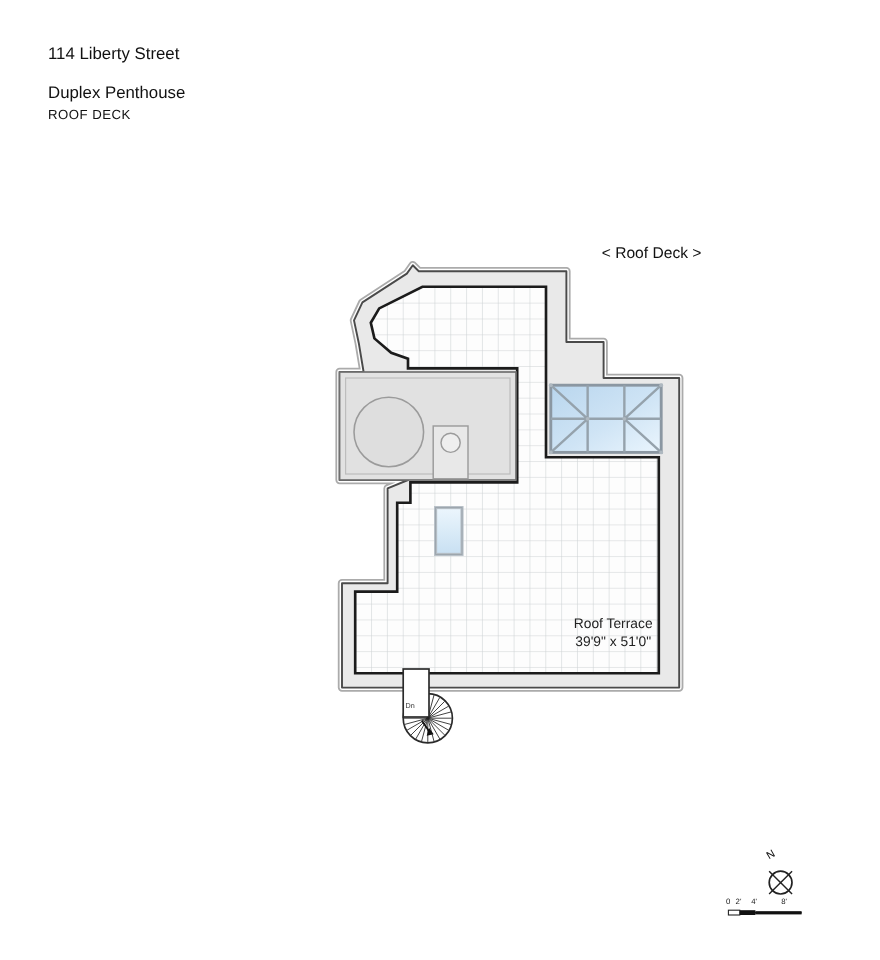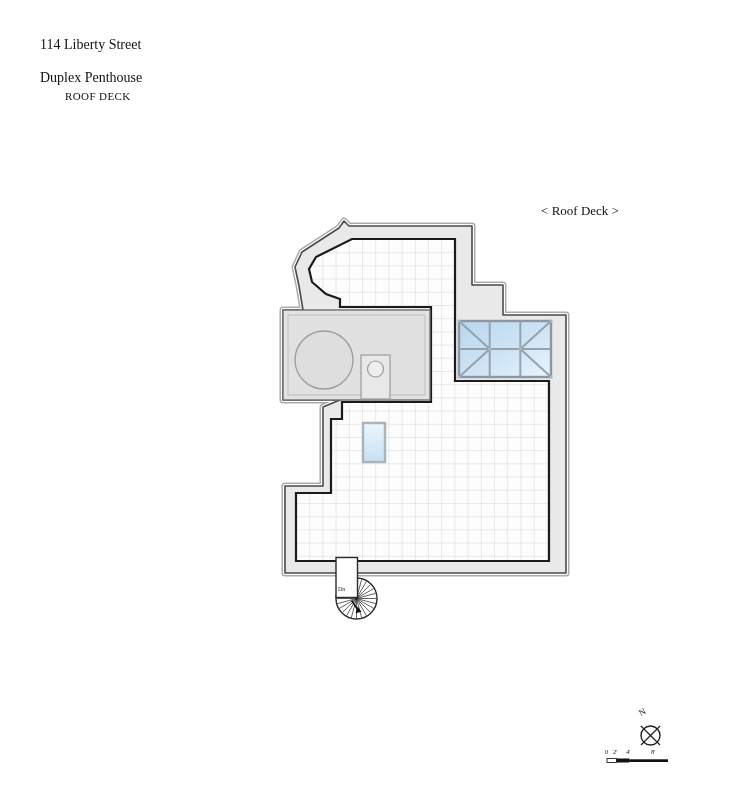--- a/index.html
+++ b/index.html
@@ -1,18 +1,18 @@
 <!DOCTYPE html>
 <html><head>
 <meta charset="utf-8">
 <style>
   html,body{margin:0;padding:0;background:#fff;}
   #stage{
     position:relative;width:733px;height:800px;background:#ffffff;overflow:hidden;
-    font-family:Liberation Serif, serif;color:#1a1a1a;
+    font-family:Liberation Sans, sans-serif;color:#1a1a1a;
   }
   #plan-svg{position:absolute;left:0;top:0;}
   .abs{position:absolute;white-space:nowrap;}
   .addr{font-size:14px;line-height:17px;font-weight:400;color:#111;}
   .section{font-size:11px;letter-spacing:.4px;color:#111;}
   .area-label{font-size:13px;color:#111;width:110px;text-align:center;}
   .terrace-label{font-size:11.5px;line-height:15px;text-align:center;width:122px;color:#222;}
   .dn{font-size:6px;color:#333;}
   .north{font-size:9px;font-weight:400;color:#111;transform:rotate(-30deg);}
   .tick{font-size:6.5px;color:#222;}
@@ -95,24 +95,28 @@
     <g>
       <rect x="607" y="760" width="61" height="1.2" fill="#222"></rect>
       <rect x="607" y="758.5" width="9.5" height="4" fill="#ffffff" stroke="#222" stroke-width="0.9"></rect>
       <rect x="616.5" y="758.5" width="13" height="4" fill="#111"></rect>
       <rect x="629.5" y="759.3" width="38.5" height="2.7" fill="#111"></rect>
     </g>
   </svg>
 
   <div class="abs addr" style="left:40px;top:36px;">114 Liberty Street</div>
   <div class="abs addr" style="left:40px;top:53px;margin-top:16px;">Duplex Penthouse</div>
-  <div class="abs section" style="left:40px;top:90px;margin-left:25px;">ROOF DECK</div>
+  <div class="abs section" style="left:40px;top:90px;">ROOF DECK</div>
 
-  <div class="abs area-label" style="left:525px;top:203px;">&lt; Roof Deck &gt;</div>
+  <div class="abs area-label" style="left:488px;top:203px;">&lt; Roof Deck &gt;</div>
 
+  <div class="abs terrace-label" style="left:450px;top:513px;">
+    <div>Roof Terrace</div>
+    <div>39'9" x 51'0"</div>
+  </div>
 
   <div class="abs dn" style="left:338px;top:586px;">Dn</div>
 
   <div class="abs north" style="left:639px;top:707px;">N</div>
 
   <div class="abs tick" style="left:605px;top:748px;">0</div>
   <div class="abs tick" style="left:613px;top:748px;">2'</div>
   <div class="abs tick" style="left:626px;top:748px;">4'</div>
   <div class="abs tick" style="left:651px;top:748px;">8'</div>
 

